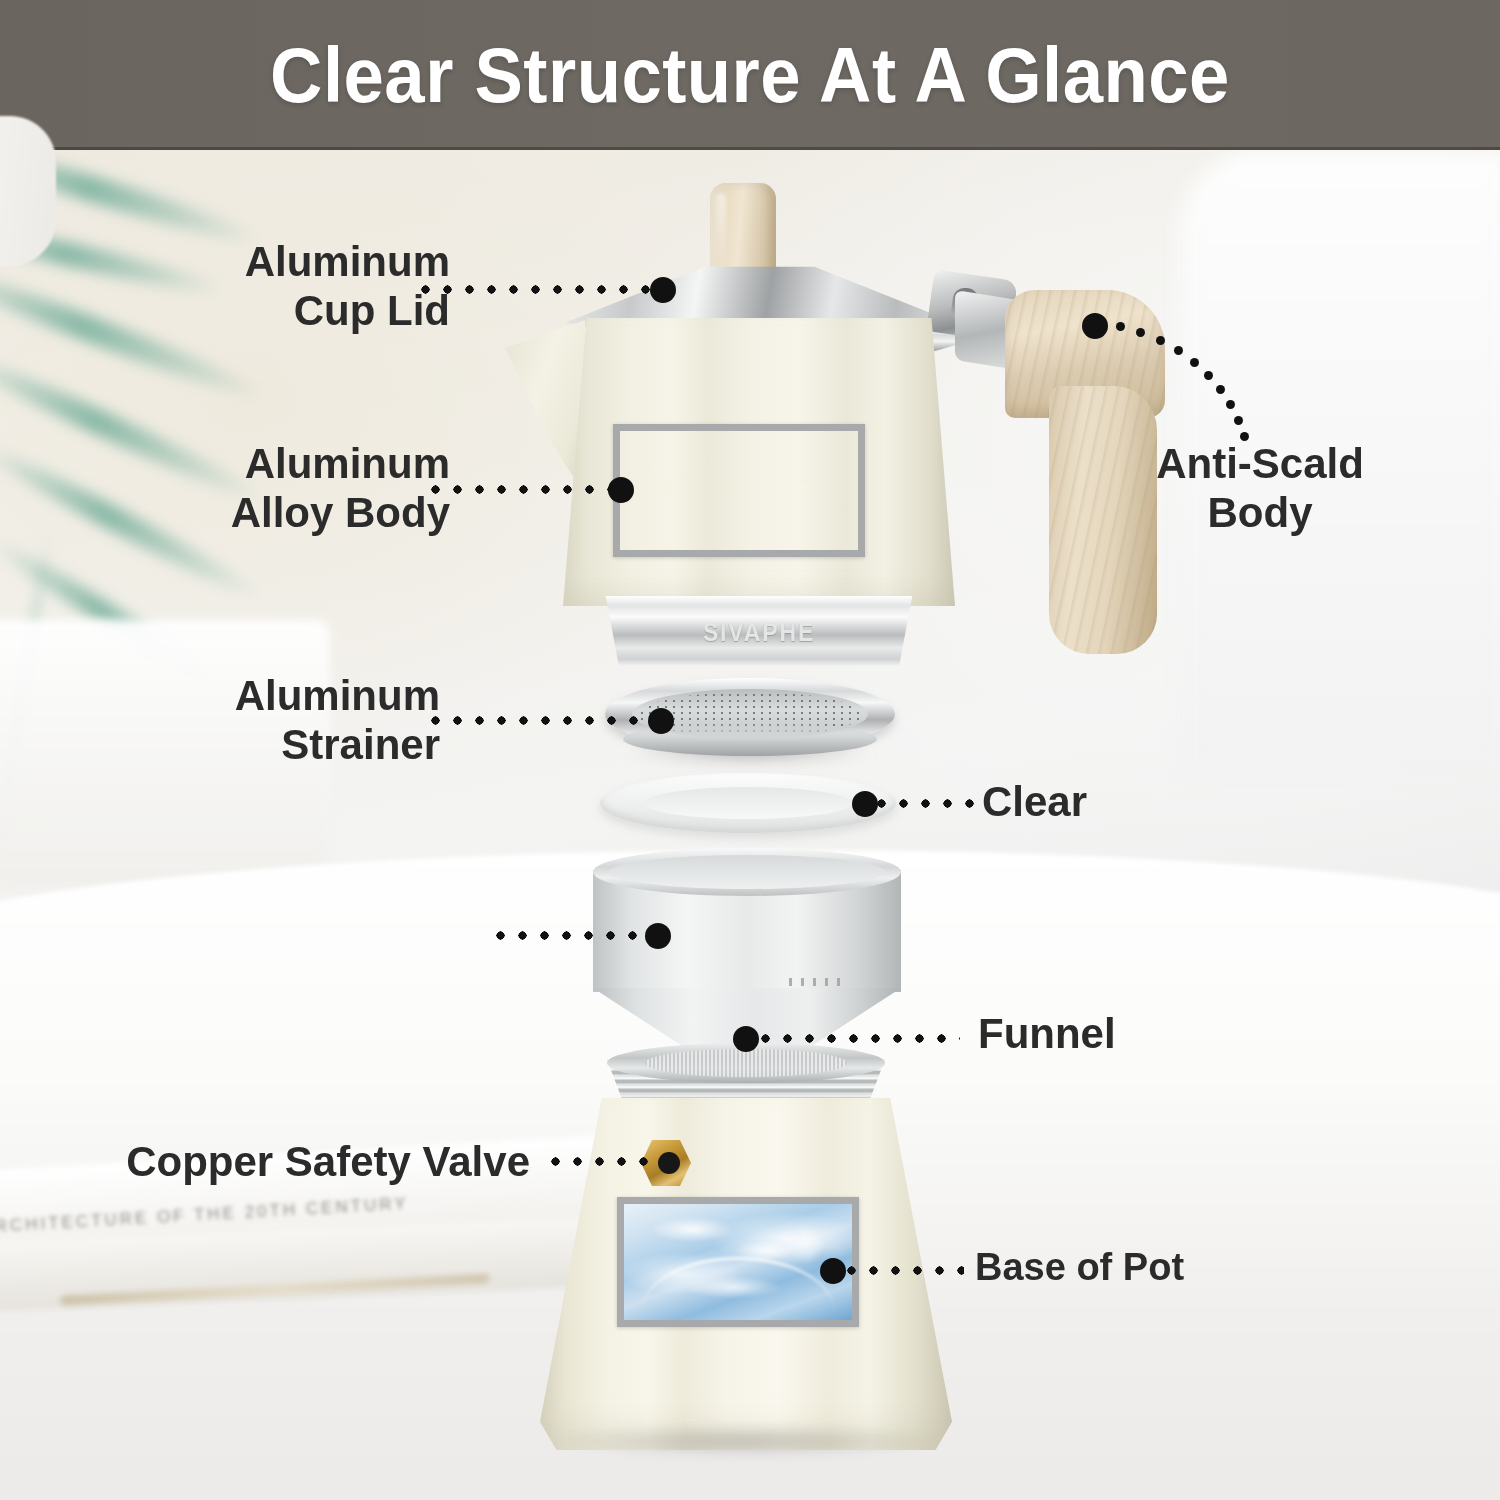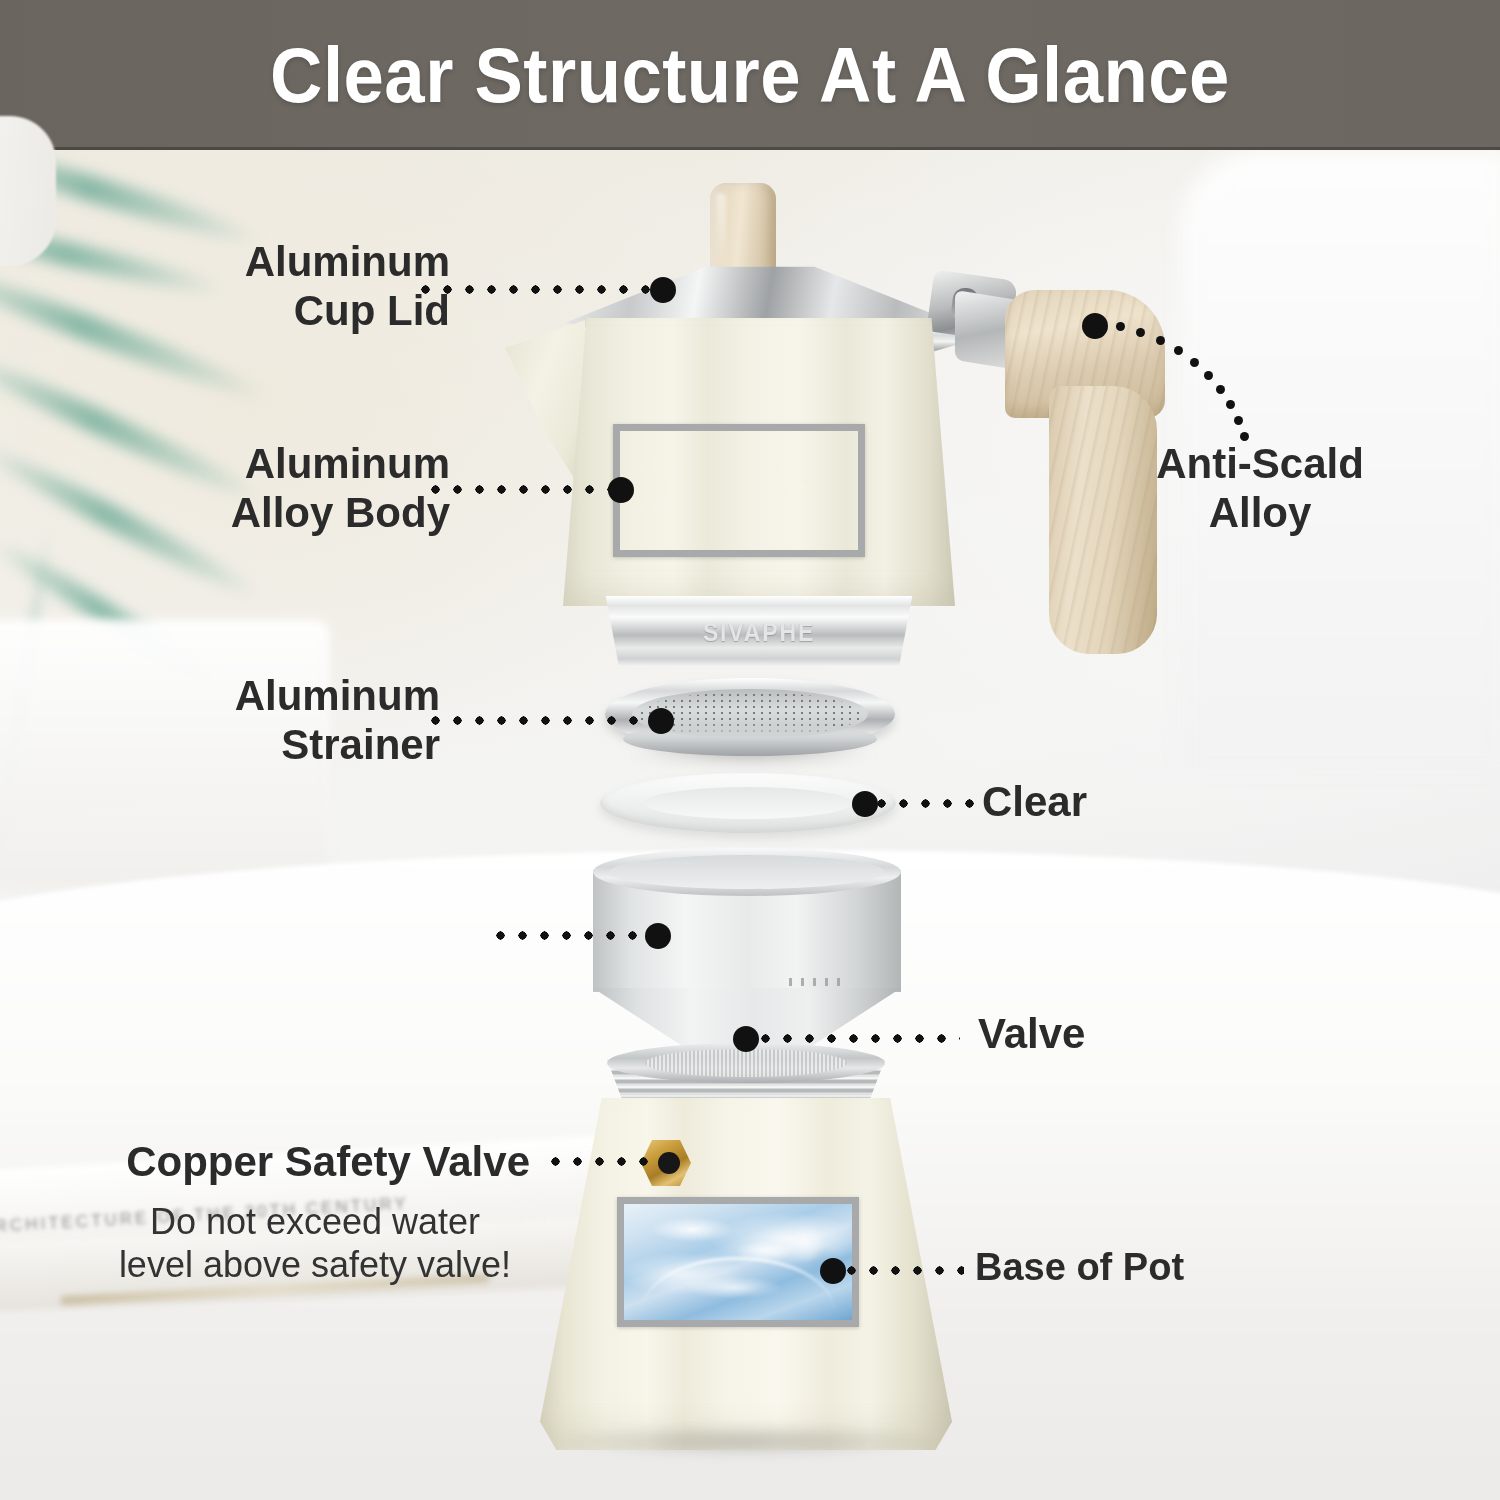--- a/index.html
+++ b/index.html
@@ -492,45 +492,43 @@
     <i style="left:1156px;top:336px;"></i>
     <i style="left:1174px;top:346px;"></i>
     <i style="left:1190px;top:358px;"></i>
     <i style="left:1204px;top:371px;"></i>
     <i style="left:1216px;top:385px;"></i>
     <i style="left:1226px;top:400px;"></i>
     <i style="left:1234px;top:416px;"></i>
     <i style="left:1240px;top:432px;"></i>
   </div>
   <div class="label l-center" style="left:1090px;top:440px;width:340px;font-size:42px;">Anti-Scald
-Alloy</div>
+Body</div>
 
   <div class="label l-right" style="left:140px;top:440px;width:310px;font-size:42px;">Aluminum
 Alloy Body</div>
   <div class="dotline" style="left:430px;top:484px;width:190px;"></div>
   <div class="enddot" style="left:608px;top:477px;"></div>
 
   <div class="label l-right" style="left:150px;top:672px;width:290px;font-size:42px;">Aluminum
 Strainer</div>
   <div class="dotline" style="left:430px;top:715px;width:220px;"></div>
   <div class="enddot" style="left:648px;top:708px;"></div>
 
   <div class="enddot" style="left:852px;top:791px;"></div>
   <div class="dotline" style="left:876px;top:798px;width:100px;"></div>
   <div class="label l-left" style="left:982px;top:778px;width:300px;font-size:42px;">Clear</div>
 
   <div class="dotline" style="left:495px;top:930px;width:150px;"></div>
   <div class="enddot" style="left:645px;top:923px;"></div>
 
   <div class="enddot" style="left:733px;top:1026px;"></div>
   <div class="dotline" style="left:760px;top:1033px;width:200px;"></div>
-  <div class="label l-left" style="left:978px;top:1010px;width:260px;font-size:42px;">Valve</div>
+  <div class="label l-left" style="left:978px;top:1010px;width:260px;font-size:42px;">Funnel</div>
 
   <div class="label l-right" style="left:60px;top:1138px;width:470px;font-size:42px;">Copper Safety Valve</div>
   <div class="dotline" style="left:550px;top:1156px;width:108px;"></div>
-  <div class="sublabel" style="left:80px;top:1200px;width:470px;font-size:36px;">Do not exceed water
-level above safety valve!</div>
 
   <div class="enddot" style="left:820px;top:1258px;"></div>
   <div class="dotline" style="left:846px;top:1265px;width:118px;"></div>
   <div class="label l-left" style="left:975px;top:1245px;width:380px;font-size:38px;">Base of Pot</div>
 
 </div>
 
 </body></html>

